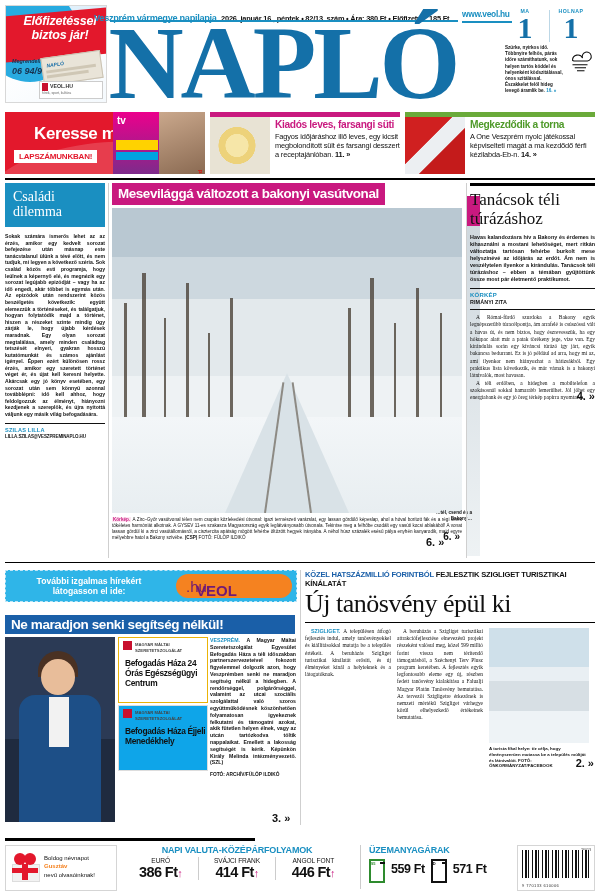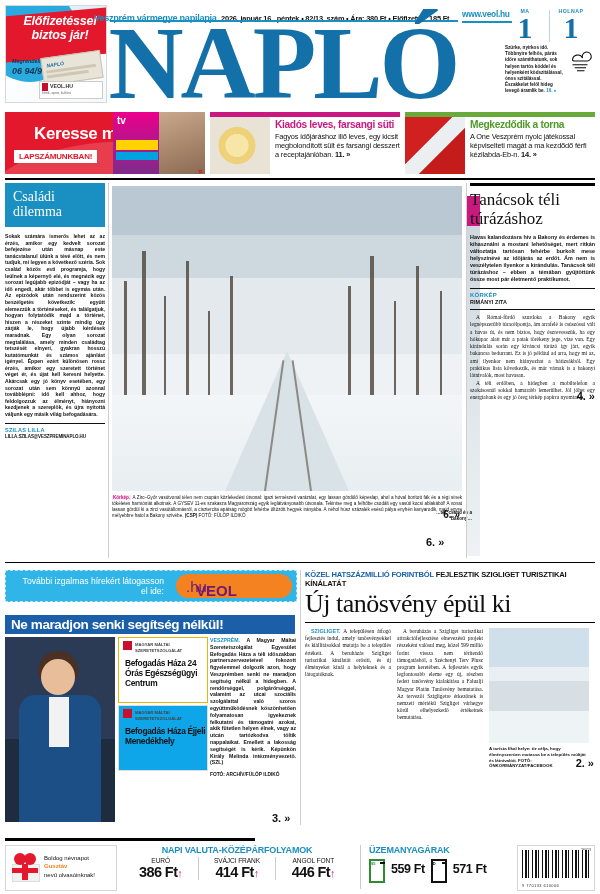--- a/index.html
+++ b/index.html
@@ -118,21 +118,21 @@
   #mag-square{left:466px;top:196px;width:14px;height:30px;background:#c9197f;}
   #winterstrip{left:466px;top:226px;width:14px;height:330px;background:linear-gradient(#cfd8de,#eef2f4);}
   #winterstrip .cap{position:absolute;bottom:34px;left:-52px;width:58px;font-size:4.6px;line-height:6px;font-weight:bold;color:#111;text-align:right;}
   #ws-page{position:absolute;bottom:8px;left:-40px;font-size:11px;font-weight:bold;}
 
   
   #rule-mid{left:5px;top:562px;width:590px;height:1px;background:#000;}
 
   
   #veol-banner{left:5px;top:570px;width:290px;height:30px;background:#2fb5e8;border:1px dashed #bfe6f7;}
-  #veol-banner .bl{position:absolute;left:8px;top:5px;width:150px;text-align:right;color:#fff;font-size:8.6px;line-height:10px;font-weight:normal;}
+  #veol-banner .bl{position:absolute;left:8px;top:5px;width:150px;text-align:center;color:#fff;font-size:8.6px;line-height:10px;font-weight:bold;}
   #veol-banner .pill{position:absolute;right:4px;top:3px;width:116px;height:24px;background:#f58220;border-radius:12px;}
   #veol-banner .pill span{position:absolute;left:10px;top:4px;color:#701a75;font-size:15px;font-weight:bold;}
   #veol-banner .pill span i{font-style:normal;font-weight:normal;}
 
   
   #bl-head{left:5px;top:615px;width:290px;height:19px;background:#1a5fa8;}
   #bl-head .t{position:absolute;left:6px;top:2px;color:#fff;font-size:13.5px;font-weight:bold;letter-spacing:-.4px;}
   #bl-photo{left:5px;top:637px;width:110px;height:185px;background:linear-gradient(#2b3a55 0 55%,#1f2b3f 55% 100%);overflow:hidden;}
   #bl-photo .head{position:absolute;left:36px;top:22px;width:34px;height:36px;border-radius:50%;background:#e8bd9a;}
   #bl-photo .hair{position:absolute;left:33px;top:14px;width:40px;height:26px;border-radius:20px 20px 0 0;background:#4a3123;}
@@ -297,20 +297,21 @@
   <div class="abs" id="left-col">
     <div id="col-head">Családi dilemma</div>
     <div id="col-body">Sokak számára ismerős lehet az az érzés, amikor egy kedvelt sorozat befejezése után másnap este tanácstalanul ülünk a tévé előtt, és nem tudjuk, mi legyen a következő széria. Sok család közös esti programja, hogy leülnek a képernyő elé, és megnézik egy sorozat legújabb epizódját – vagy ha az idő engedi, akár többet is egymás után. Az epizódok után rendszerint közös beszélgetés következik: együtt elemezzük a történéseket, és találgatjuk, hogyan folytatódik majd a történet, hiszen a részeket szinte mindig úgy zárják le, hogy újabb kérdések maradnak. Egy olyan sorozat megtalálása, amely minden családtag tetszését elnyeri, gyakran hosszú kutatómunkát és számos ajánlást igényel. Éppen ezért különösen rossz érzés, amikor egy szeretett történet véget ér, és újat kell keresni helyette. Akárcsak egy jó könyv esetében, egy sorozat után sem könnyű azonnal továbblépni: idő kell ahhoz, hogy feldolgozzuk az élményt, hiányozni kezdjenek a szereplők, és újra nyitottá váljunk egy másik világ befogadására.</div>
     <div id="col-rule"></div>
     <div id="col-author">SZILAS LILLA</div>
     <div id="col-mail">LILLA.SZILAS@VESZPREMINAPLO.HU</div>
   </div>
   <div class="abs" id="left-vline"></div>
 
   <div class="abs" id="center">
+    <div id="main-kicker">Mesevilággá változott a bakonyi vasútvonal</div>
     <div id="main-photo">
       <div class="tree" style="left:12px;height:210px;width:3px"></div>
       <div class="tree" style="left:30px;height:240px;width:4px"></div>
       <div class="tree" style="left:52px;height:195px"></div>
       <div class="tree" style="left:74px;height:230px;width:3px"></div>
       <div class="tree" style="left:96px;height:180px"></div>
       <div class="tree" style="left:118px;height:215px;width:3px"></div>
       <div class="tree" style="left:236px;height:205px;width:3px"></div>
       <div class="tree" style="left:258px;height:235px;width:4px"></div>
       <div class="tree" style="left:282px;height:190px"></div>

